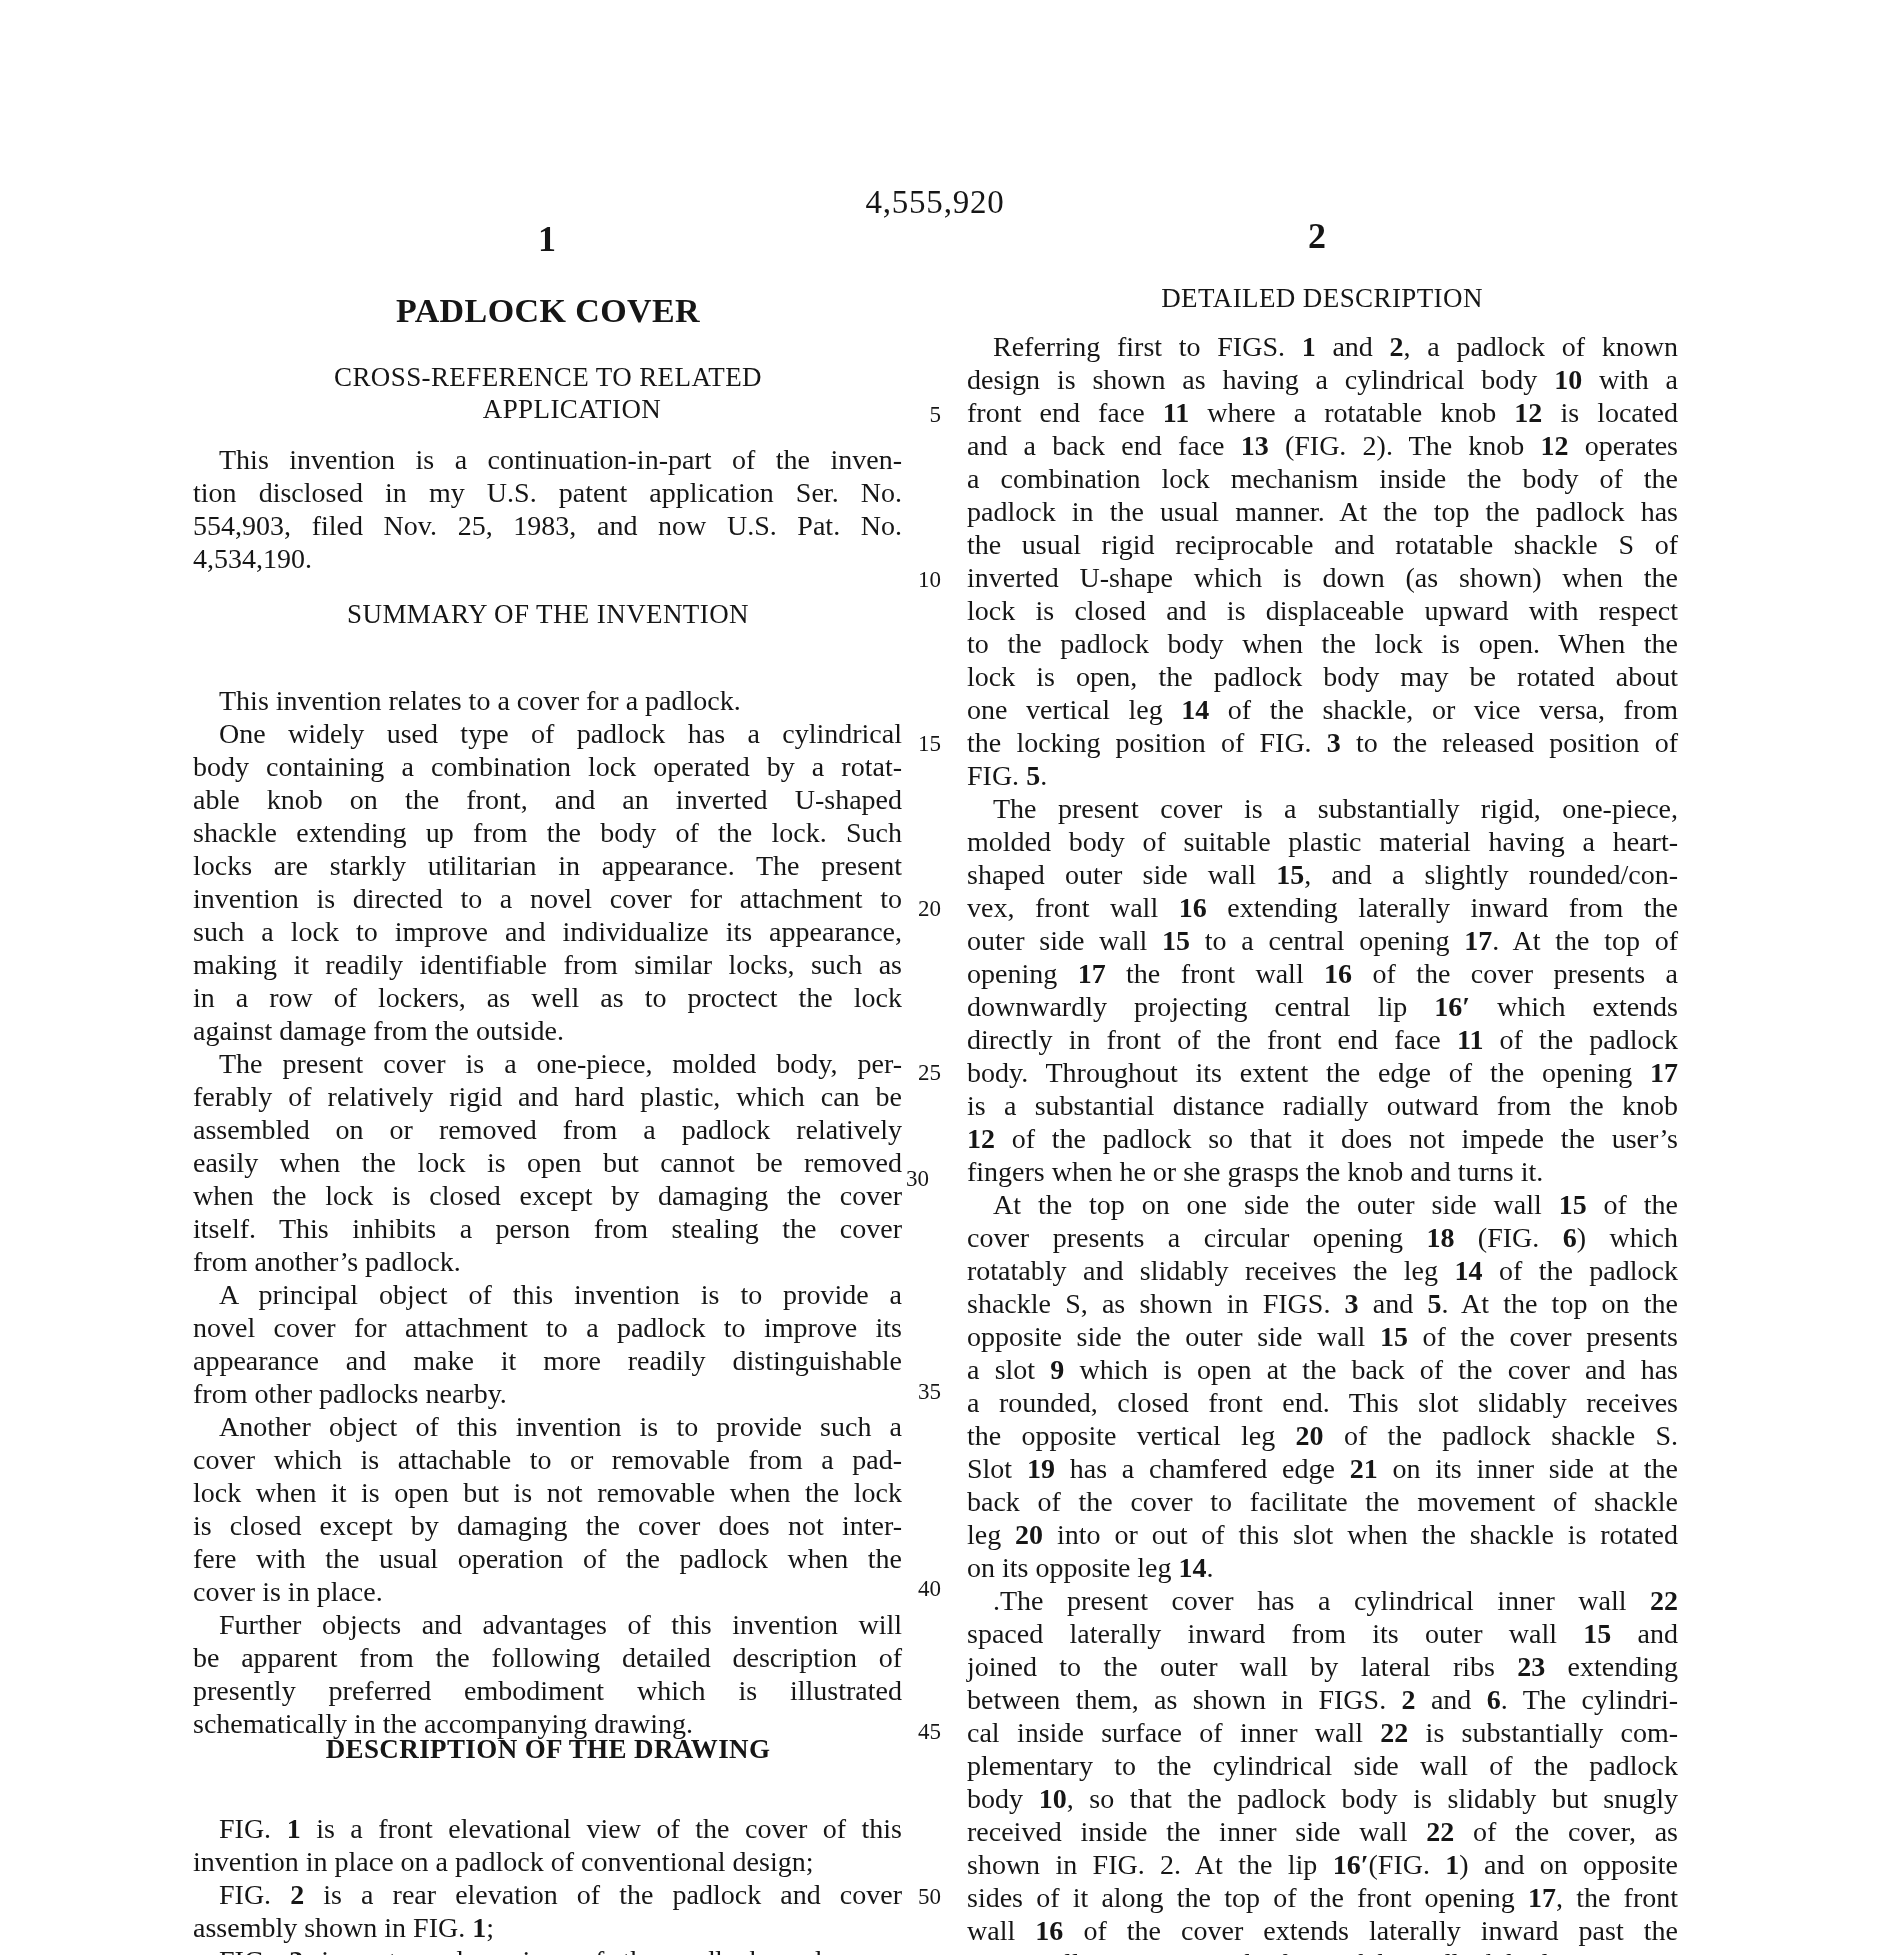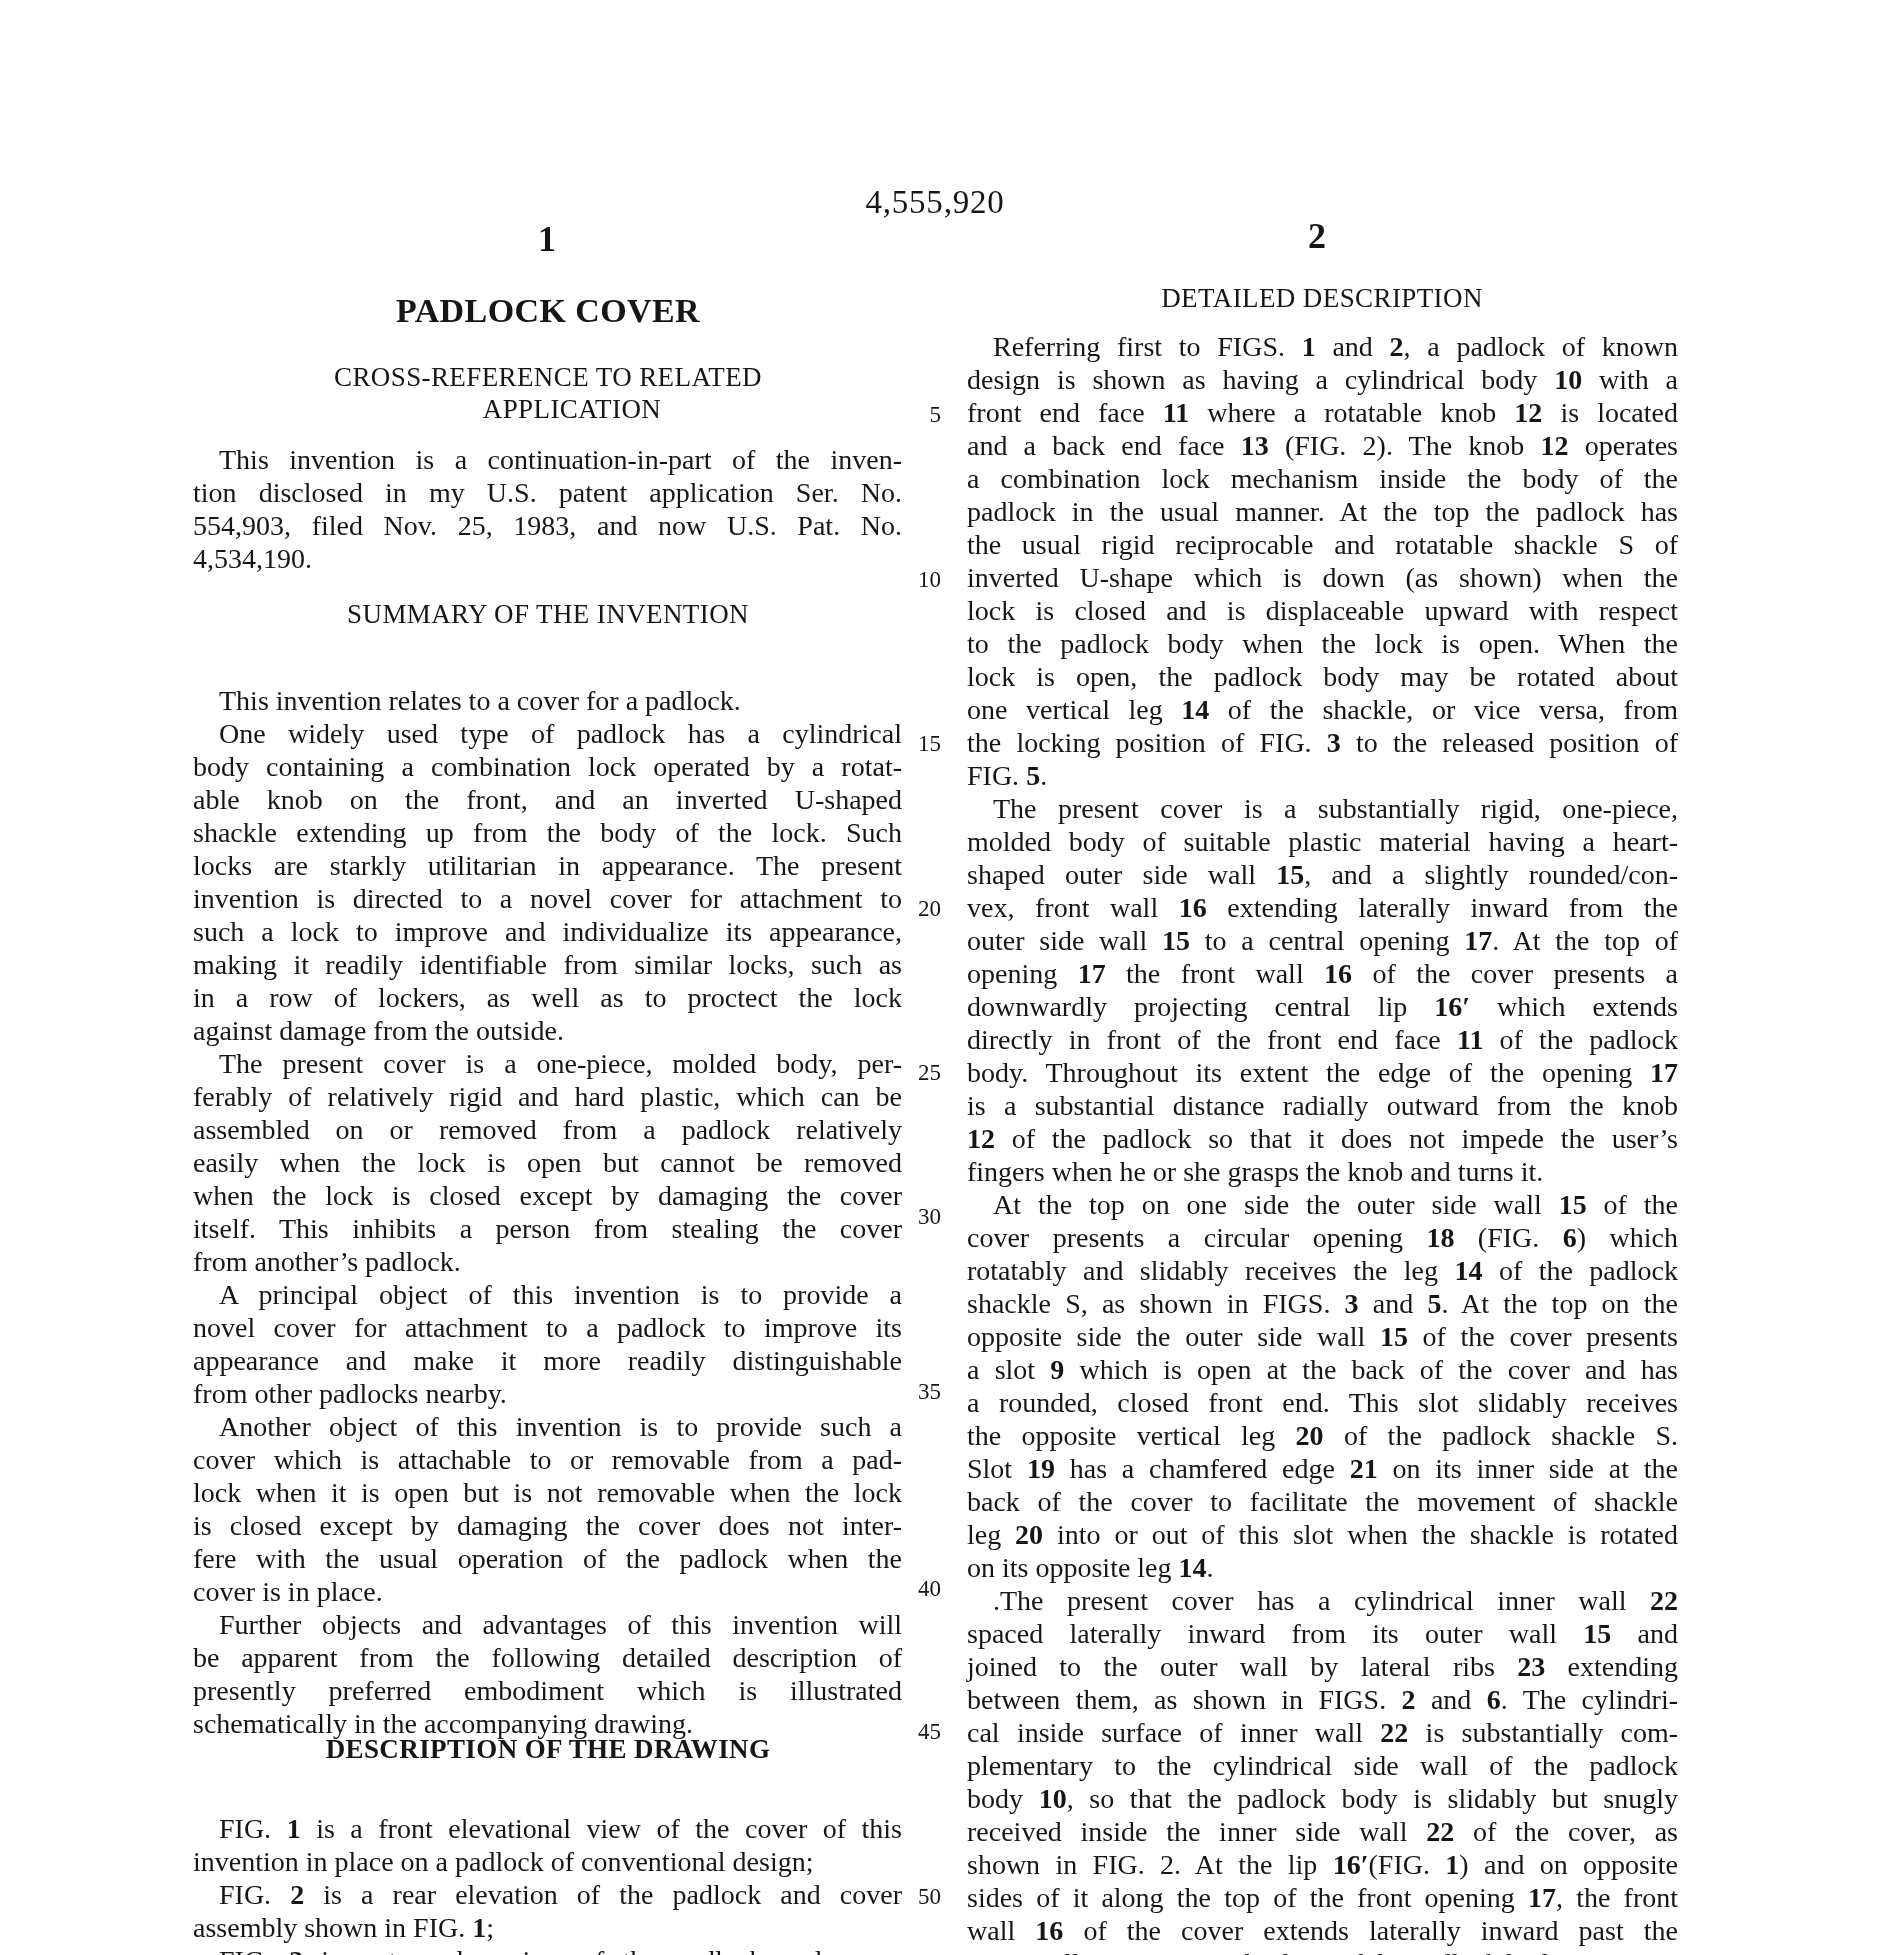--- a/index.html
+++ b/index.html
@@ -86,21 +86,21 @@
     <div class="ln last">assembly shown in FIG. <b>1</b>;</div>
     <div class="ln first">FIG. <b>3</b> is a top plan view of the padlock and cover</div>
   </div>
 
 <div id="gutter">
     <div class="linenum" style="top: 403px;">5</div>
     <div class="linenum" style="top: 568px;">10</div>
     <div class="linenum" style="top: 732px;">15</div>
     <div class="linenum" style="top: 897px;">20</div>
     <div class="linenum" style="top: 1061px;">25</div>
-    <div class="linenum" style="top: 1205px;">30</div>
+    <div class="linenum" style="top: 1167px; text-align: center;">30</div>
     <div class="linenum" style="top: 1380px;">35</div>
     <div class="linenum" style="top: 1555px; margin-top: 22px;">40</div>
     <div class="linenum" style="top: 1720px;">45</div>
     <div class="linenum" style="top: 1885px;">50</div>
   </div>
 
 <div class="abs center heading" style="left:1322px; top:282px;">DETAILED DESCRIPTION</div>
 <div class="col col-right" style="top:330px;">
     <div class="ln first">Referring first to FIGS. <b>1</b> and <b>2</b>, a padlock of known</div>
     <div class="ln">design is shown as having a cylindrical body <b>10</b> with a</div>

